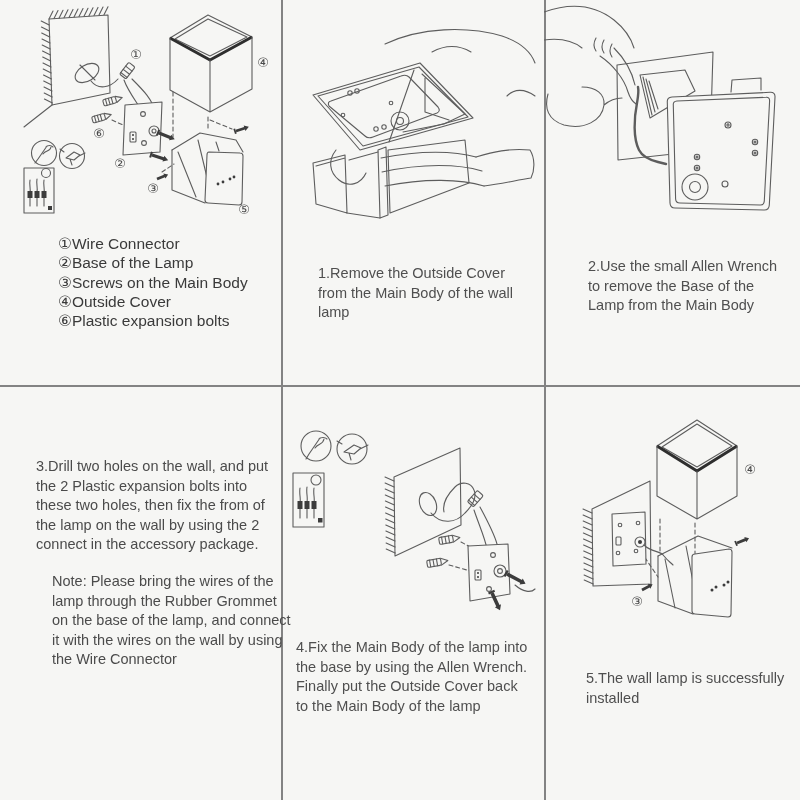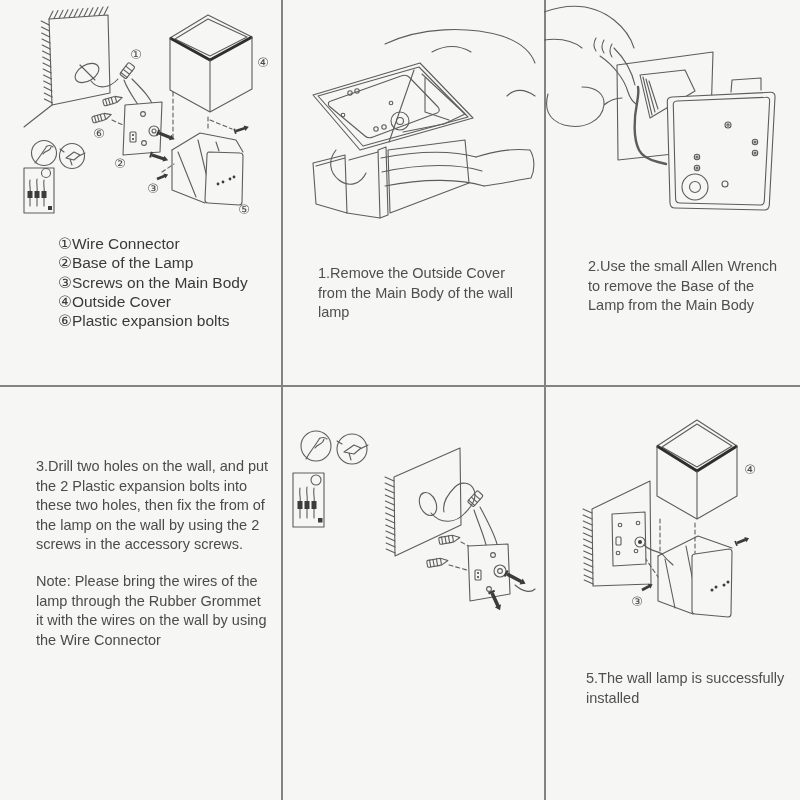--- a/index.html
+++ b/index.html
@@ -237,25 +237,26 @@
       <div>Lamp from the Main Body</div>
     </div>
   </div>
 
   <div class="panel" style="left:0;top:385px;width:281px;height:415px">
     <div class="para" style="left:36px;top:72px">
       <div>3.Drill two holes on the wall, and put</div>
       <div>the 2 Plastic expansion bolts into</div>
       <div>these two holes, then fix the from of</div>
       <div>the lamp on the wall by using the 2</div>
-      <div>screws in the accessory screws.</div>
-    </div>
-    <div class="para" style="left:36px;top:187px">
+      <div>connect in the accessory package.</div>
+    </div>
+    <div class="para" style="left:52px;top:187px">
       <div>Note: Please bring the wires of the</div>
       <div>lamp through the Rubber Grommet</div>
+      <div>on the base of the lamp, and connect</div>
       <div>it with the wires on the wall by using</div>
       <div>the Wire Connector</div>
     </div>
   </div>
 
   <div class="panel" style="left:281px;top:385px;width:263px;height:415px">
     <svg width="263" height="415" viewBox="0 0 263 415">
 
       <g>
         <circle class="ln" cx="35" cy="61" r="15"></circle>
@@ -316,20 +317,26 @@
           <path class="dk" d="M0,-1.8 L16,-1.8 L16,-3.4 L21,0 L16,3.4 L16,1.8 L0,1.8 Z"></path>
           <path d="M-1,-3.4 L-1,3.4" stroke="#3c3c3c" stroke-width="2.2"></path>
         </g>
         <g transform="translate(211,208) rotate(65)">
           <path class="dk" d="M0,-1.8 L14,-1.8 L14,-3.4 L19,0 L14,3.4 L14,1.8 L0,1.8 Z"></path>
           <path d="M-1,-3.4 L-1,3.4" stroke="#3c3c3c" stroke-width="2.2"></path>
         </g>
         <path class="ln" d="M234,200 C242,207 250,208 254,204"></path>
       </g>
     </svg>
+    <div class="caption" style="left:15px;top:253px">
+      <div>4.Fix the Main Body of the lamp into</div>
+      <div>the base by using the Allen Wrench.</div>
+      <div>Finally put the Outside Cover back</div>
+      <div>to the Main Body of the lamp</div>
+    </div>
   </div>
 
   <div class="panel" style="left:544px;top:385px;width:256px;height:415px">
     <svg width="256" height="415" viewBox="0 0 256 415">
 
       <g>
         <path class="bg" d="M113,61 L153,35 L193,61 L153,86 Z"></path>
         <path class="ln" d="M118,62 L153,39 L188,61 L153,82 Z"></path>
         <path class="thk" d="M113,61 L153,86 L193,61"></path>
         <path class="ln" d="M113,61 L113,111 L153,134 L153,86 M193,61 L193,111 L153,134"></path>

